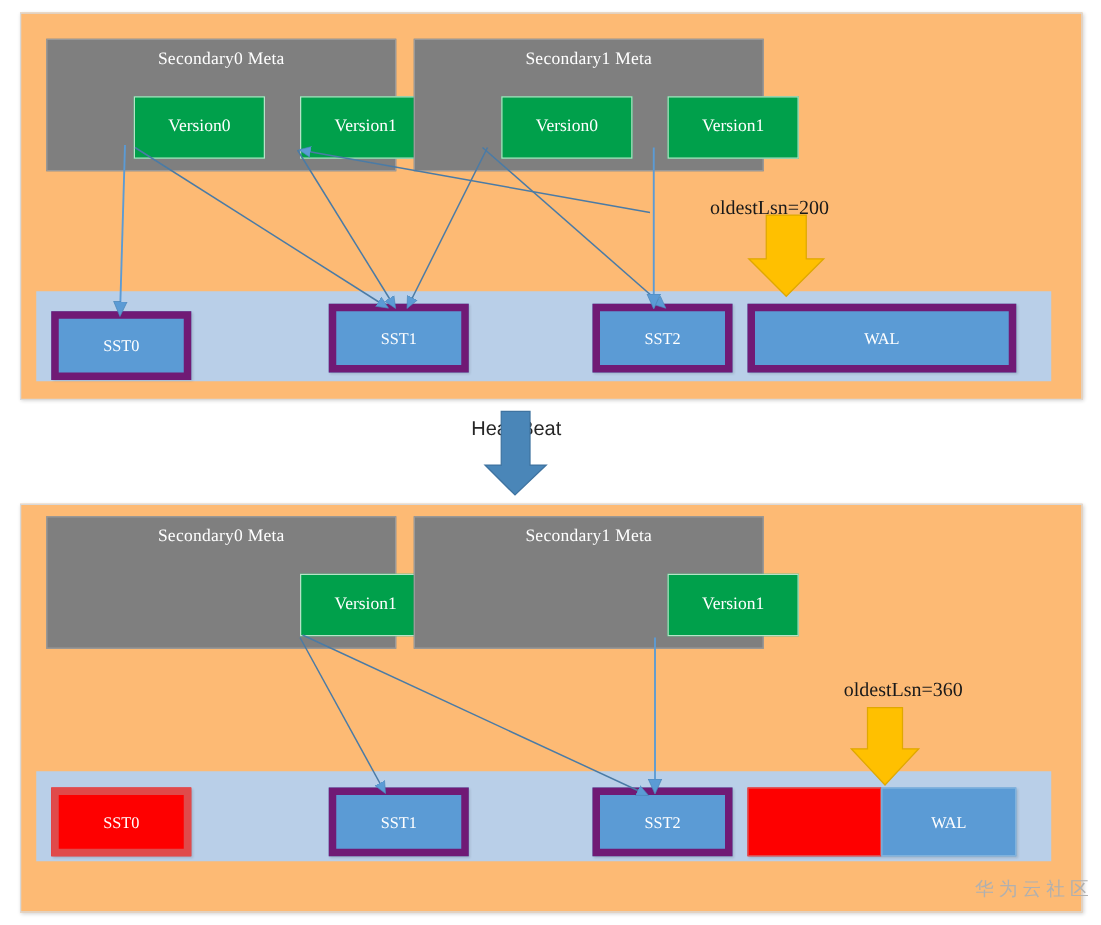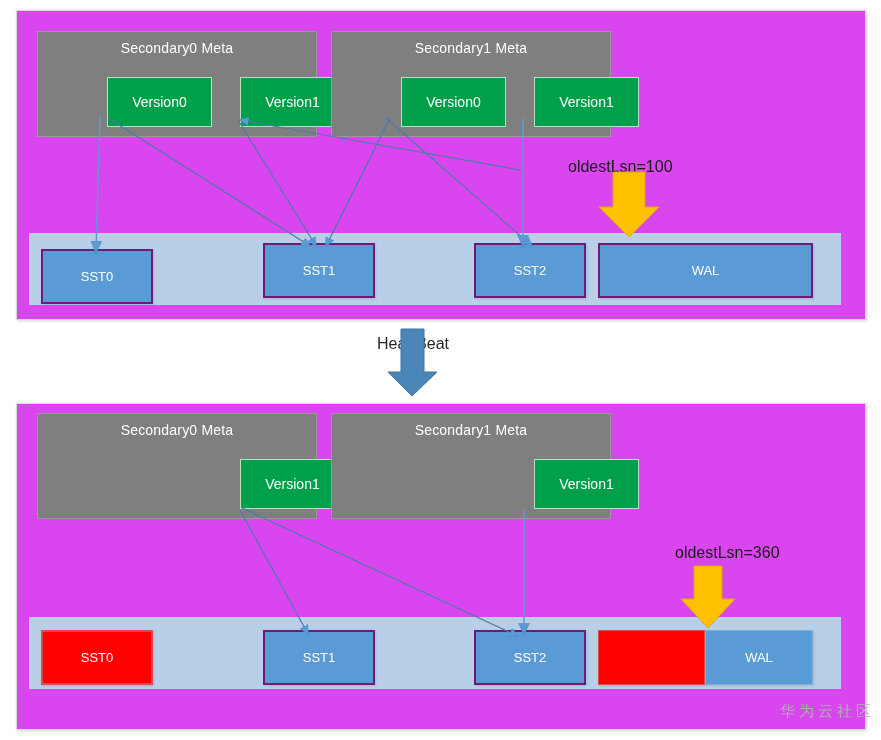--- a/index.html
+++ b/index.html
@@ -18,24 +18,25 @@
   #stage {
     position: absolute;
     left: 0; top: 0;
     width: 881px;
     height: 740px;
   }
 
   
   .panel {
     position: absolute;
-    background: #d946ef;
+    background: #fdba74;
     border: 1px solid #d9d9d9;
     box-shadow: 1px 1px 3px rgba(0,0,0,0.18);
     box-sizing: border-box;
+    font-family: Liberation Serif, serif;
   }
   #panel-top    { left: 16px; top: 10px;  width: 850px; height: 310px; }
   #panel-bottom { left: 16px; top: 403px; width: 850px; height: 327px; }
 
   
   .meta-box {
     position: absolute;
     background: #7f7f7f;
     border: 1px solid #9a9a9a;
     box-sizing: border-box;
@@ -70,21 +71,21 @@
   .band {
     position: absolute;
     background: #b9cfe8;
     box-sizing: border-box;
   }
 
   
   .sst-box {
     position: absolute;
     background: #5b9bd5;
-    border: 2px solid #701a75;
+    border: 6px solid #701a75;
     box-sizing: border-box;
     color: #ffffff;
     font-size: 13px;
     display: flex;
     align-items: center;
     justify-content: center;
     white-space: nowrap;
     box-shadow: 1px 1px 2px rgba(0,0,0,0.13);
   }
   .sst-box.red {
@@ -159,21 +160,21 @@
       <div class="version-box" style="left:28px; top:45px; width:105px; height:50px;">Version0</div>
       <div class="version-box" style="left:161px; top:45px; width:105px; height:50px;">Version1</div>
     </div>
 
     <div class="meta-box" style="left:314px; top:20px; width:280px; height:106px;">
       <div class="meta-title">Secondary1 Meta</div>
       <div class="version-box" style="left:28px; top:45px; width:105px; height:50px;">Version0</div>
       <div class="version-box" style="left:161px; top:45px; width:105px; height:50px;">Version1</div>
     </div>
 
-    <div class="plain-label" style="left:551px; top:147px;">oldestLsn=100</div>
+    <div class="plain-label" style="left:551px; top:147px;">oldestLsn=200</div>
 
     <div class="band" style="left:12px; top:222px; width:812px; height:72px;"></div>
 
     <div class="sst-box" style="left:24px; top:238px; width:112px; height:55px;">SST0</div>
     <div class="sst-box" style="left:246px; top:232px; width:112px; height:55px;">SST1</div>
     <div class="sst-box" style="left:457px; top:232px; width:112px; height:55px;">SST2</div>
     <div class="sst-box" style="left:581px; top:232px; width:215px; height:55px;">WAL</div>
   </div>
 
   <div class="heartbeat-label" style="left:377px; top:335px;">HeartBeat</div>

